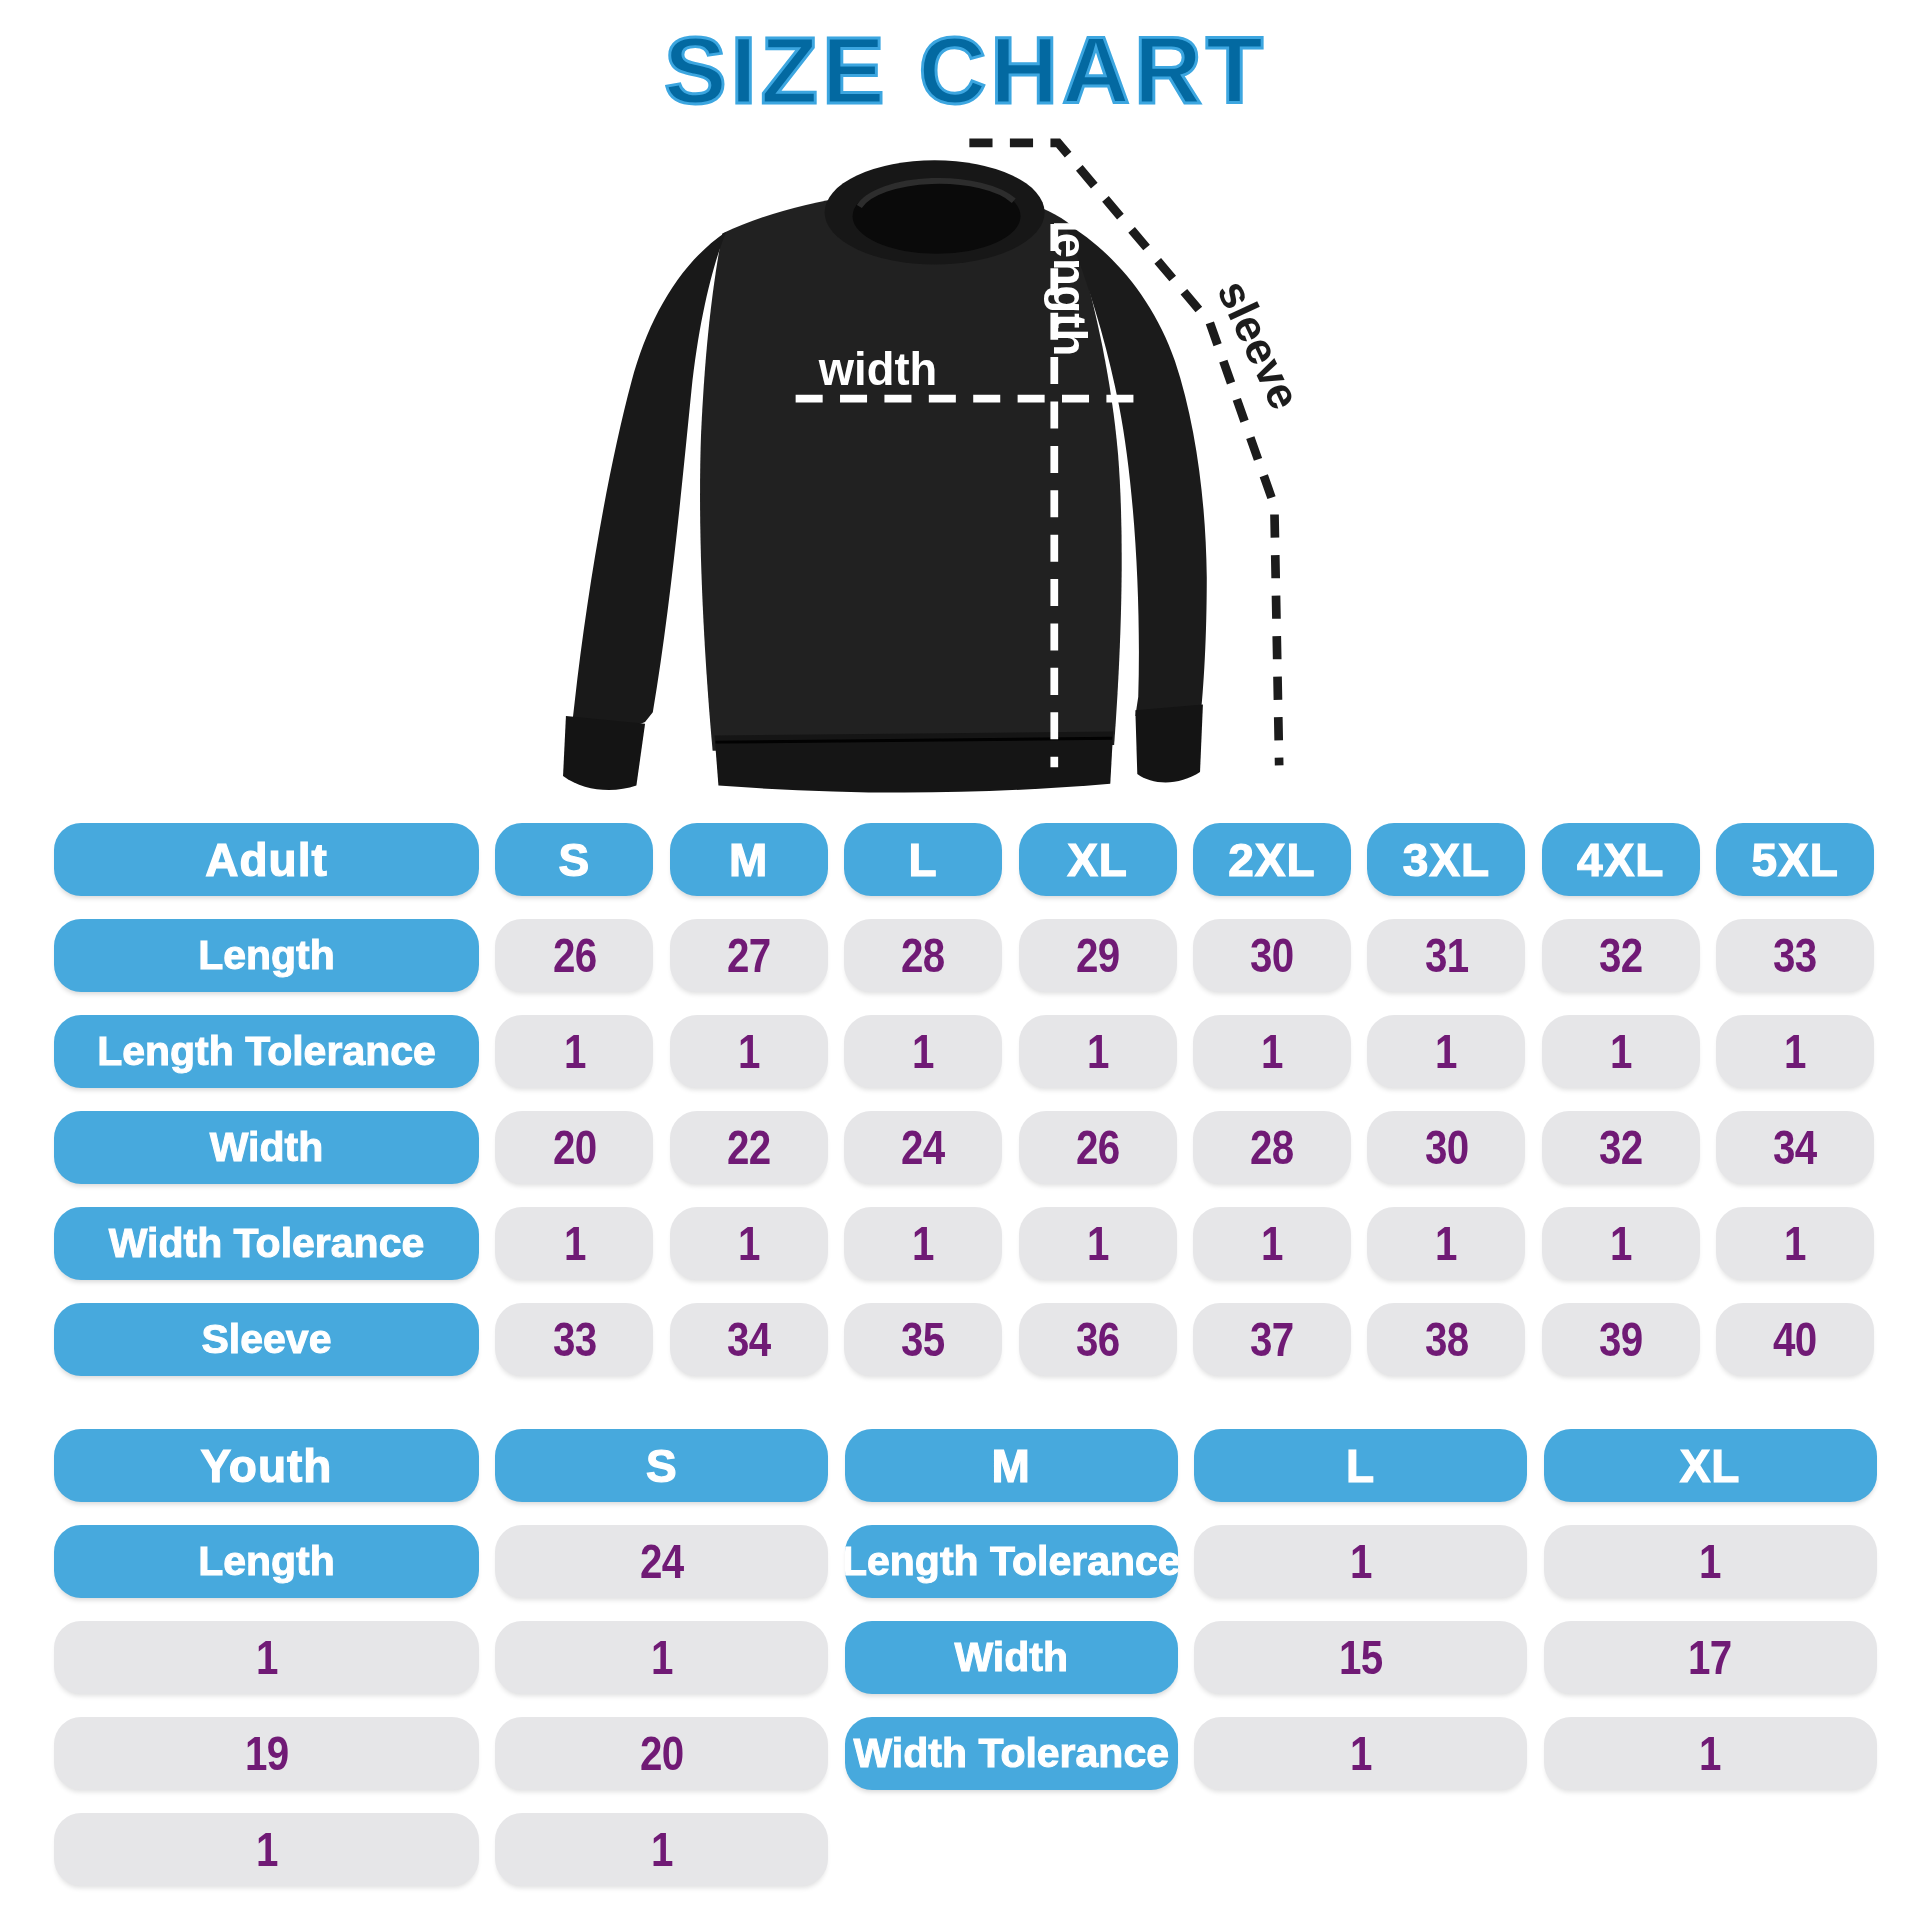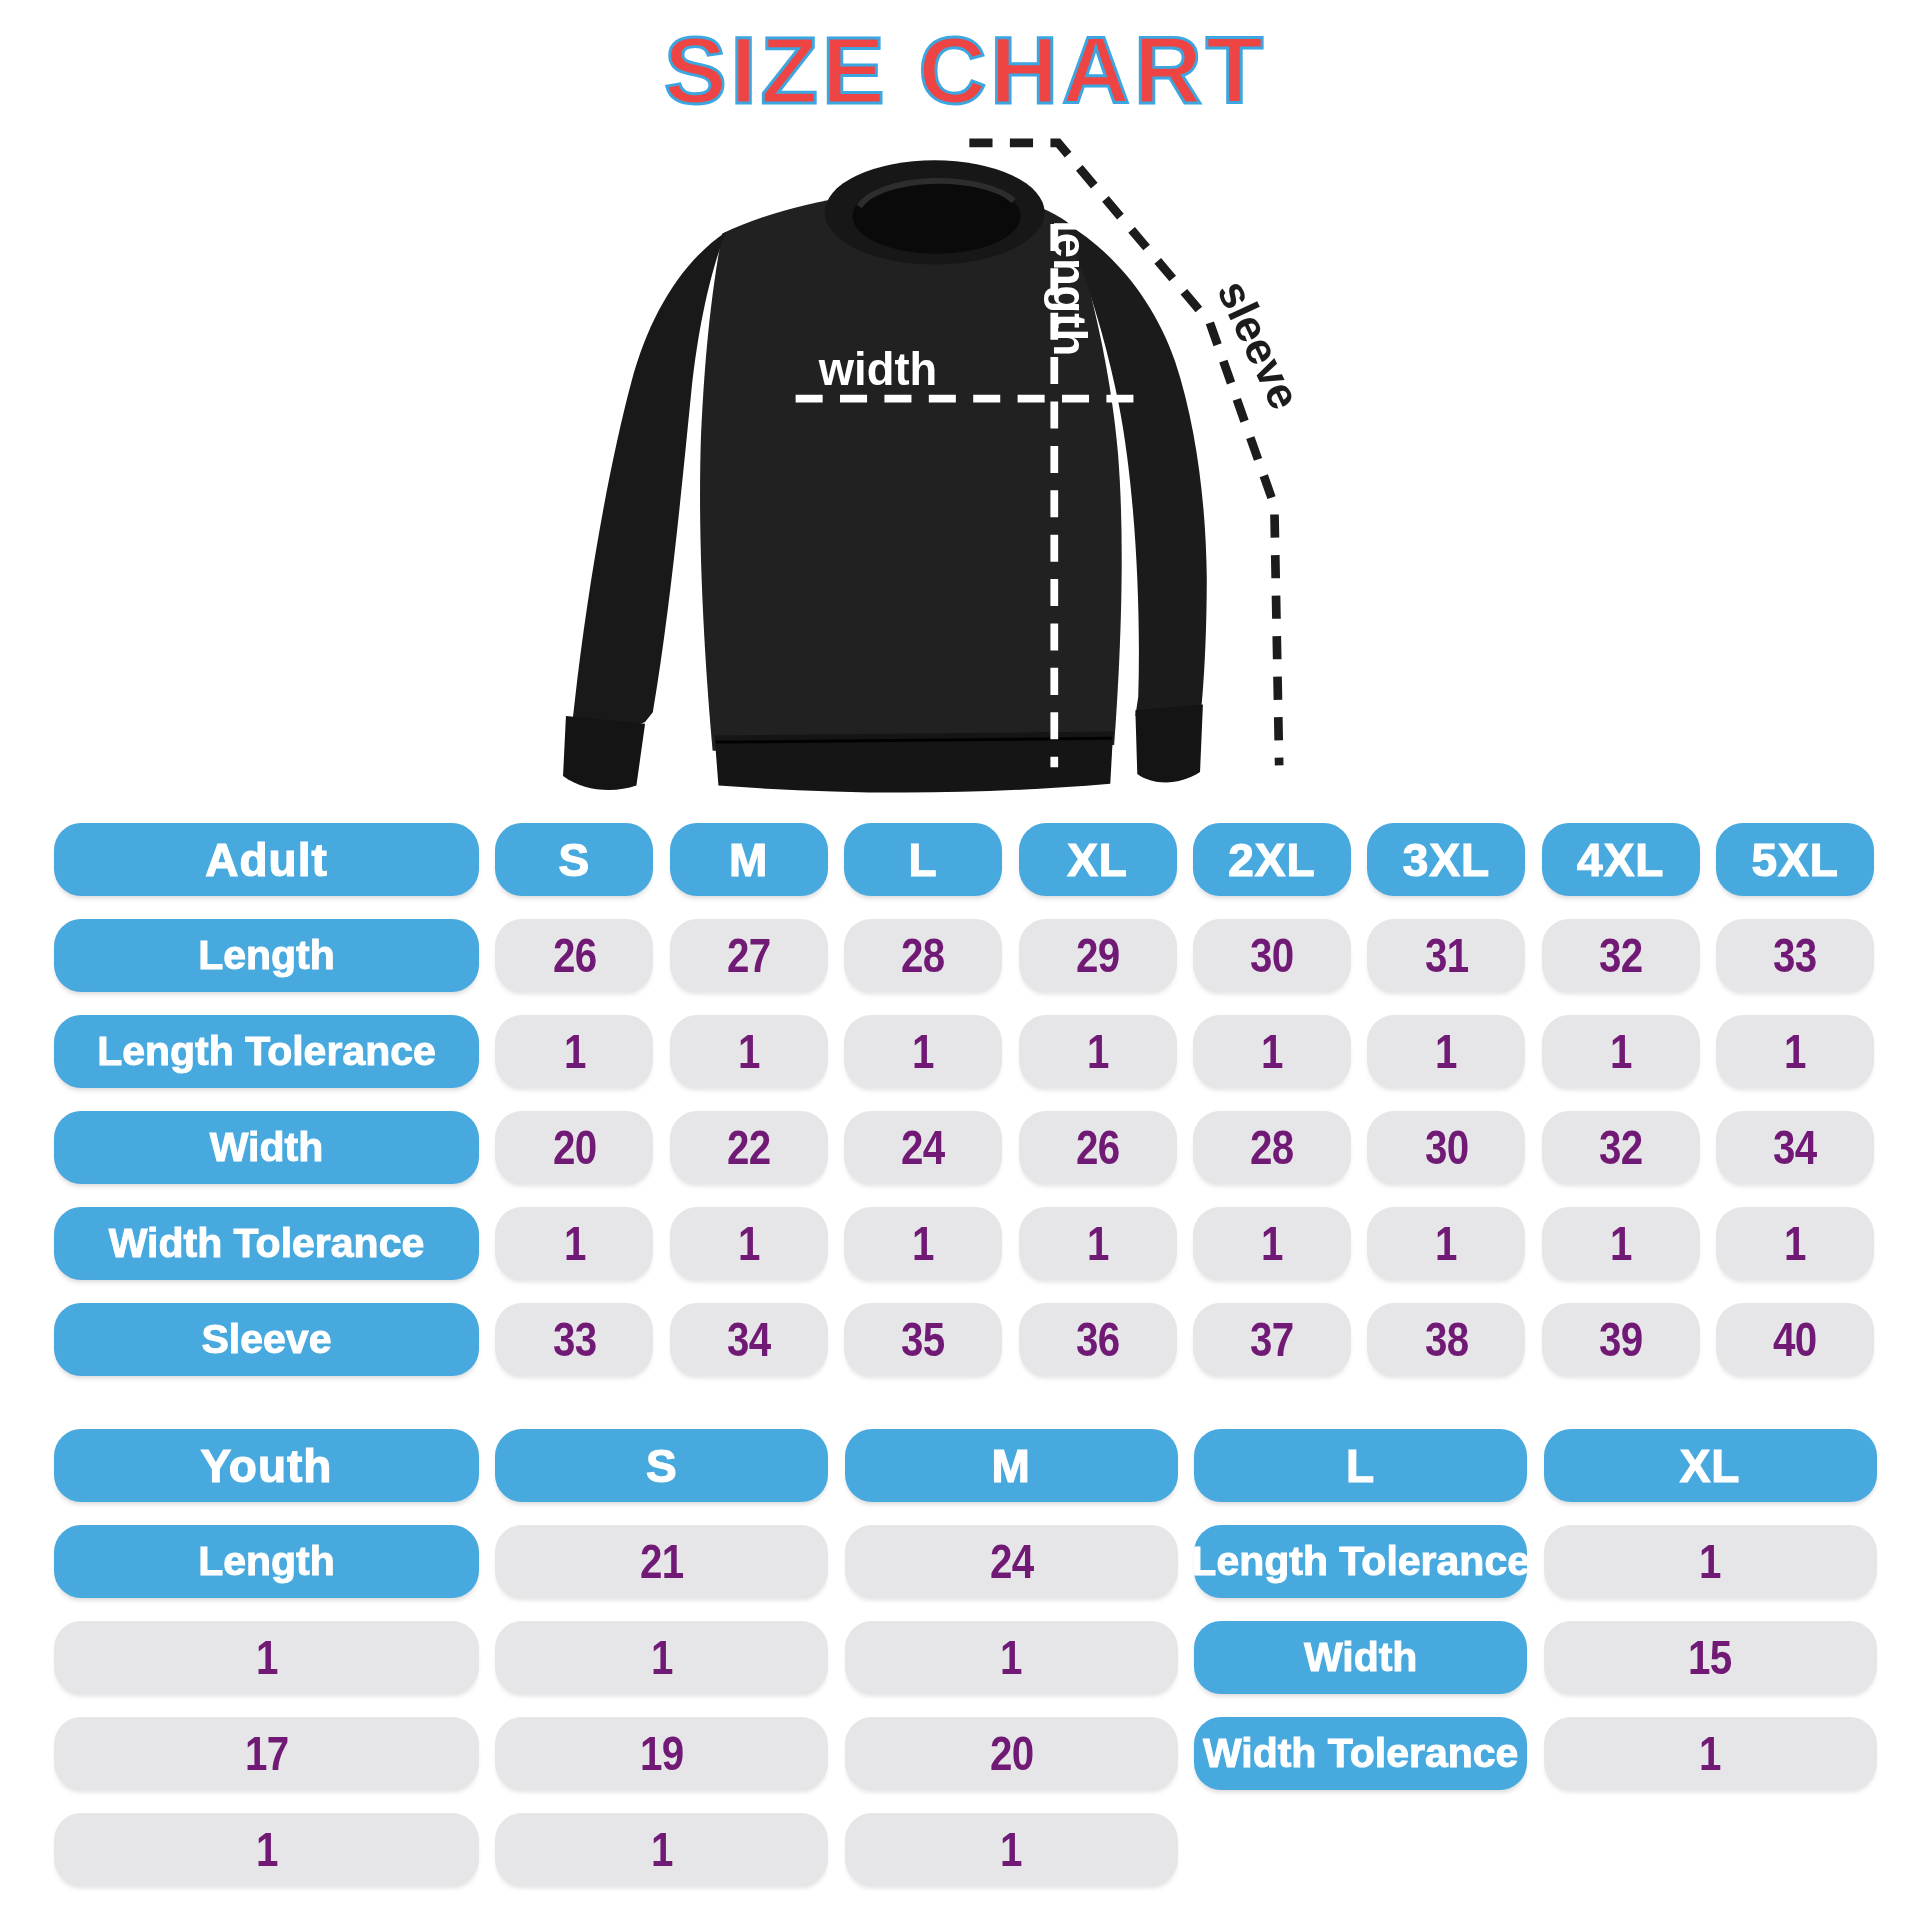--- a/index.html
+++ b/index.html
@@ -5,21 +5,21 @@
   html,body{margin:0;padding:0;}
   body{
     width:1931px;height:1931px;position:relative;overflow:hidden;
     background:#ffffff;
     font-family:"Liberation Sans","DejaVu Sans",sans-serif;
   }
   .page-title{
     position:absolute;top:17.4px;left:0;width:1931px;
     text-align:center;
     font-size:94px;font-weight:800;letter-spacing:3.9px;
-    color:#ef4444;
+    color:#0369a1;
     -webkit-text-stroke:2.9px #3CA6E0;
   }
   .garment-svg{position:absolute;left:0;top:0;width:1931px;height:830px;}
 
   .grid{position:absolute;display:grid;column-gap:16.4px;row-gap:23px;}
   #adult-grid{left:54px;top:823px;grid-template-columns:425px repeat(8,158px);grid-auto-rows:73px;}
   #youth-grid{left:54px;top:1429px;grid-template-columns:425px repeat(4,333px);grid-auto-rows:73px;}
 
   .pill{
     border-radius:27px;
@@ -223,23 +223,20 @@
 
 <div id="youth-grid" class="grid">
   <div class="pill blue hd">Youth</div>
   <div class="pill blue hd">S</div>
   <div class="pill blue hd">M</div>
   <div class="pill blue hd">L</div>
   <div class="pill blue hd">XL</div>
 
   <div class="pill blue lbl">Length</div>
   <div class="pill gray">
-      <span class="num">21</span>
-    </div>
-  <div class="pill gray">
       <span class="num">24</span>
     </div>
 
   <div class="pill blue lbl">Length Tolerance</div>
   <div class="pill gray">
       <span class="num">1</span>
     </div>
   <div class="pill gray">
       <span class="num">1</span>
     </div>

